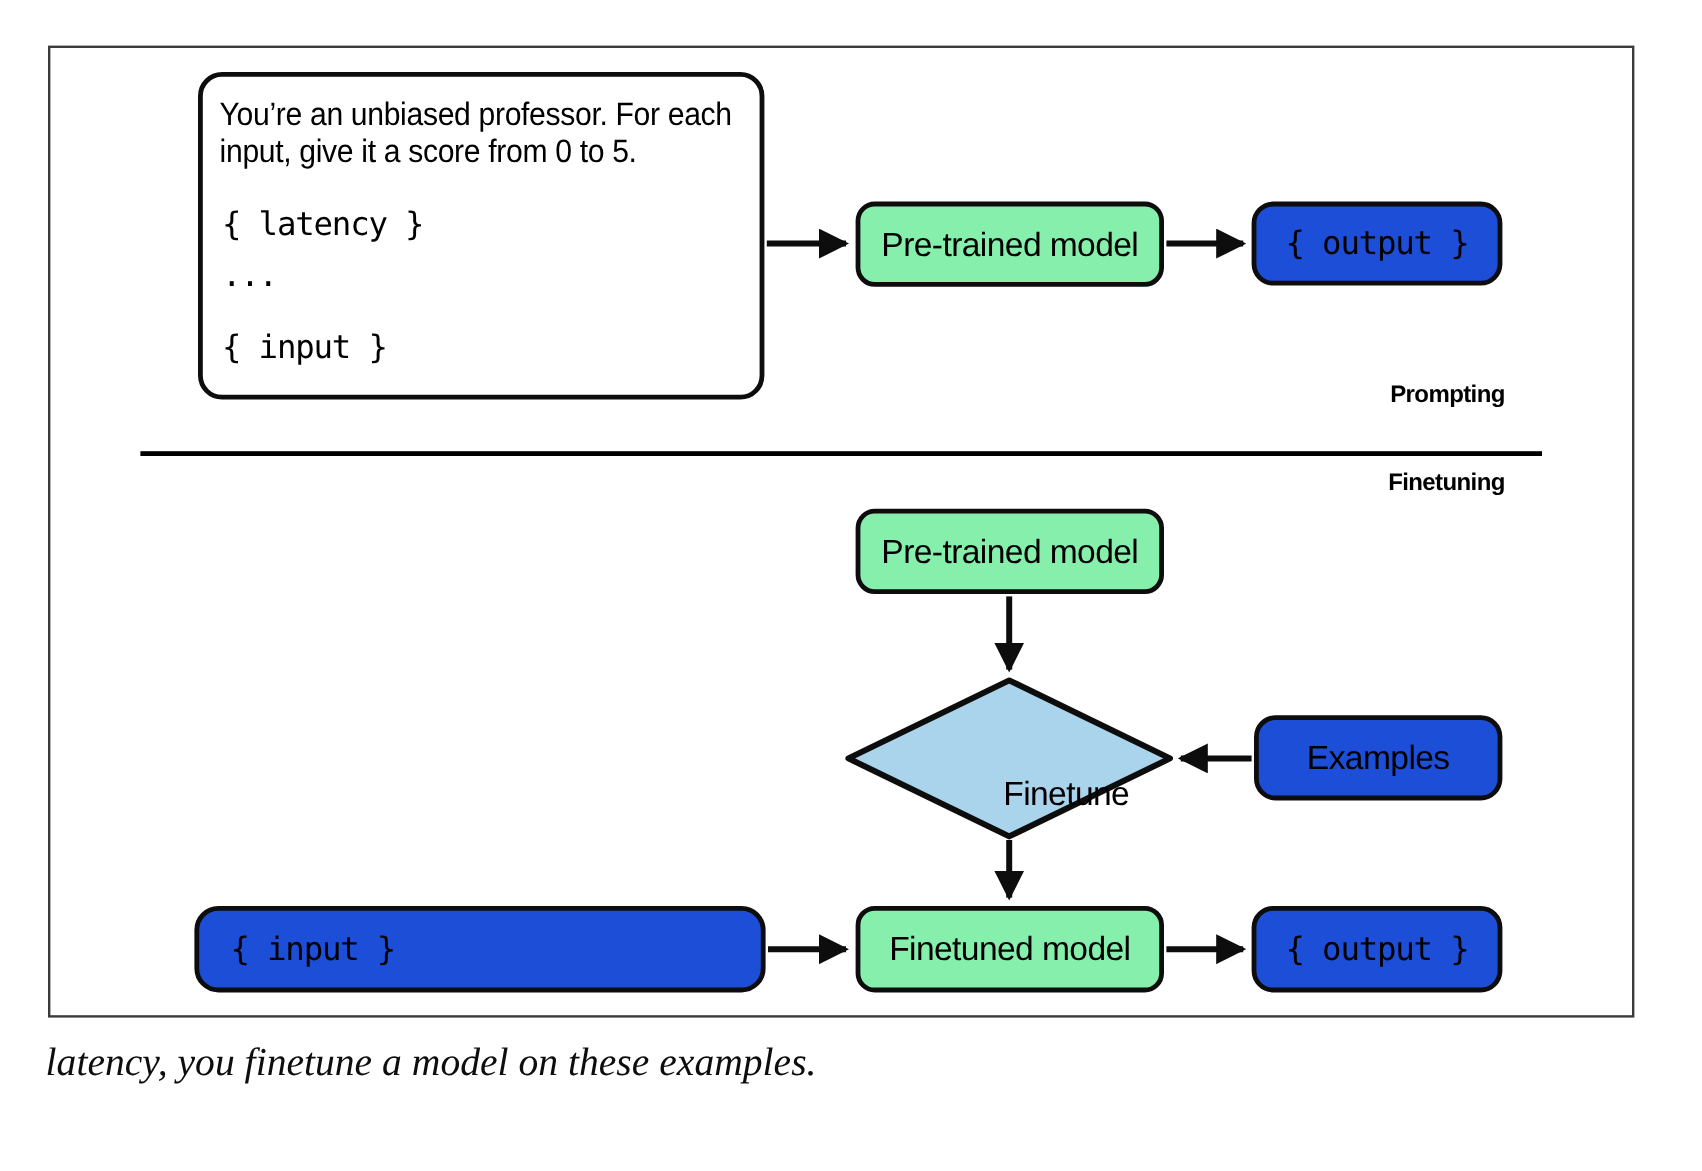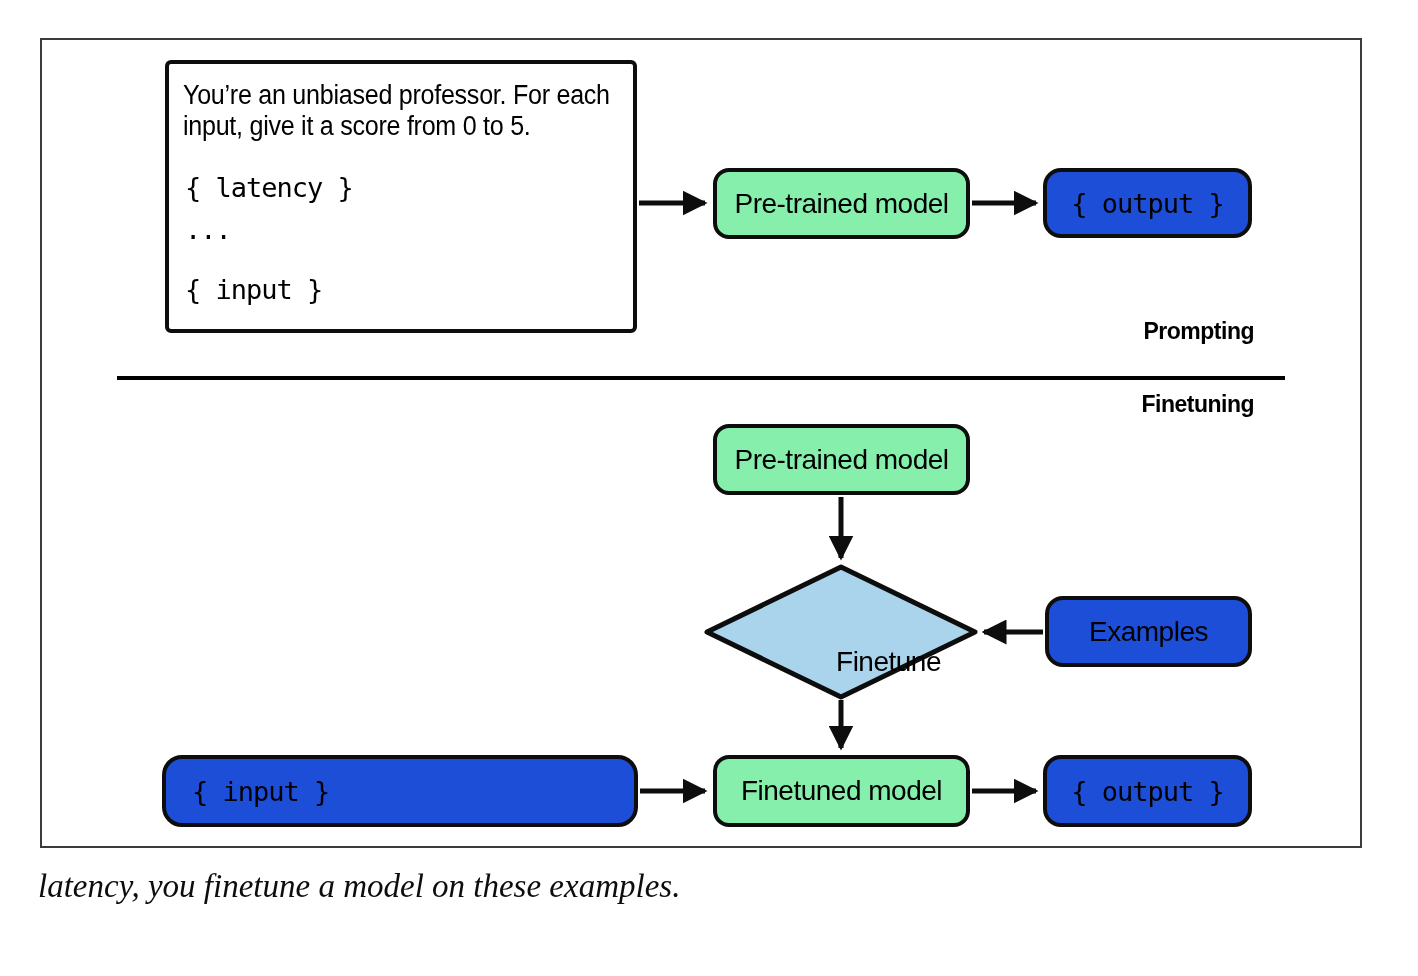--- a/index.html
+++ b/index.html
@@ -40,21 +40,21 @@
     font-size: 27px;
     letter-spacing: -1px;
     white-space: nowrap;
   }
   .prompt-box {
     position: absolute;
     left: 165px; top: 60px;
     width: 472px; height: 273px;
     box-sizing: border-box;
     border: 4px solid #0d0d0d;
-    border-radius: 6px;
+    border-radius: 20px;
     background: #ffffff;
   }
   .prompt-instruction {
     position: absolute;
     left: 14px; top: 16px;
     font-size: 27px;
     line-height: 31px;
     letter-spacing: -0.3px;
     transform: scaleX(0.93);
     transform-origin: left top;
@@ -62,21 +62,21 @@
   }
   .code-line { position: absolute; left: 16px; }
   .code-examples { top: 108px; }
   .code-dots { top: 150px; }
   .code-input { top: 210px; }
   .section-label {
     position: absolute;
     left: 1002px;
     width: 252px;
     text-align: right;
-    font-size: 23px;
+    font-size: 20px;
     font-weight: bold;
     letter-spacing: -0.5px;
     white-space: nowrap;
   }
   .label-prompting { top: 318px; }
   .label-finetuning { top: 391px; }
   .divider {
     position: absolute;
     left: 117px; top: 376px;
     width: 1168px; height: 4px;

